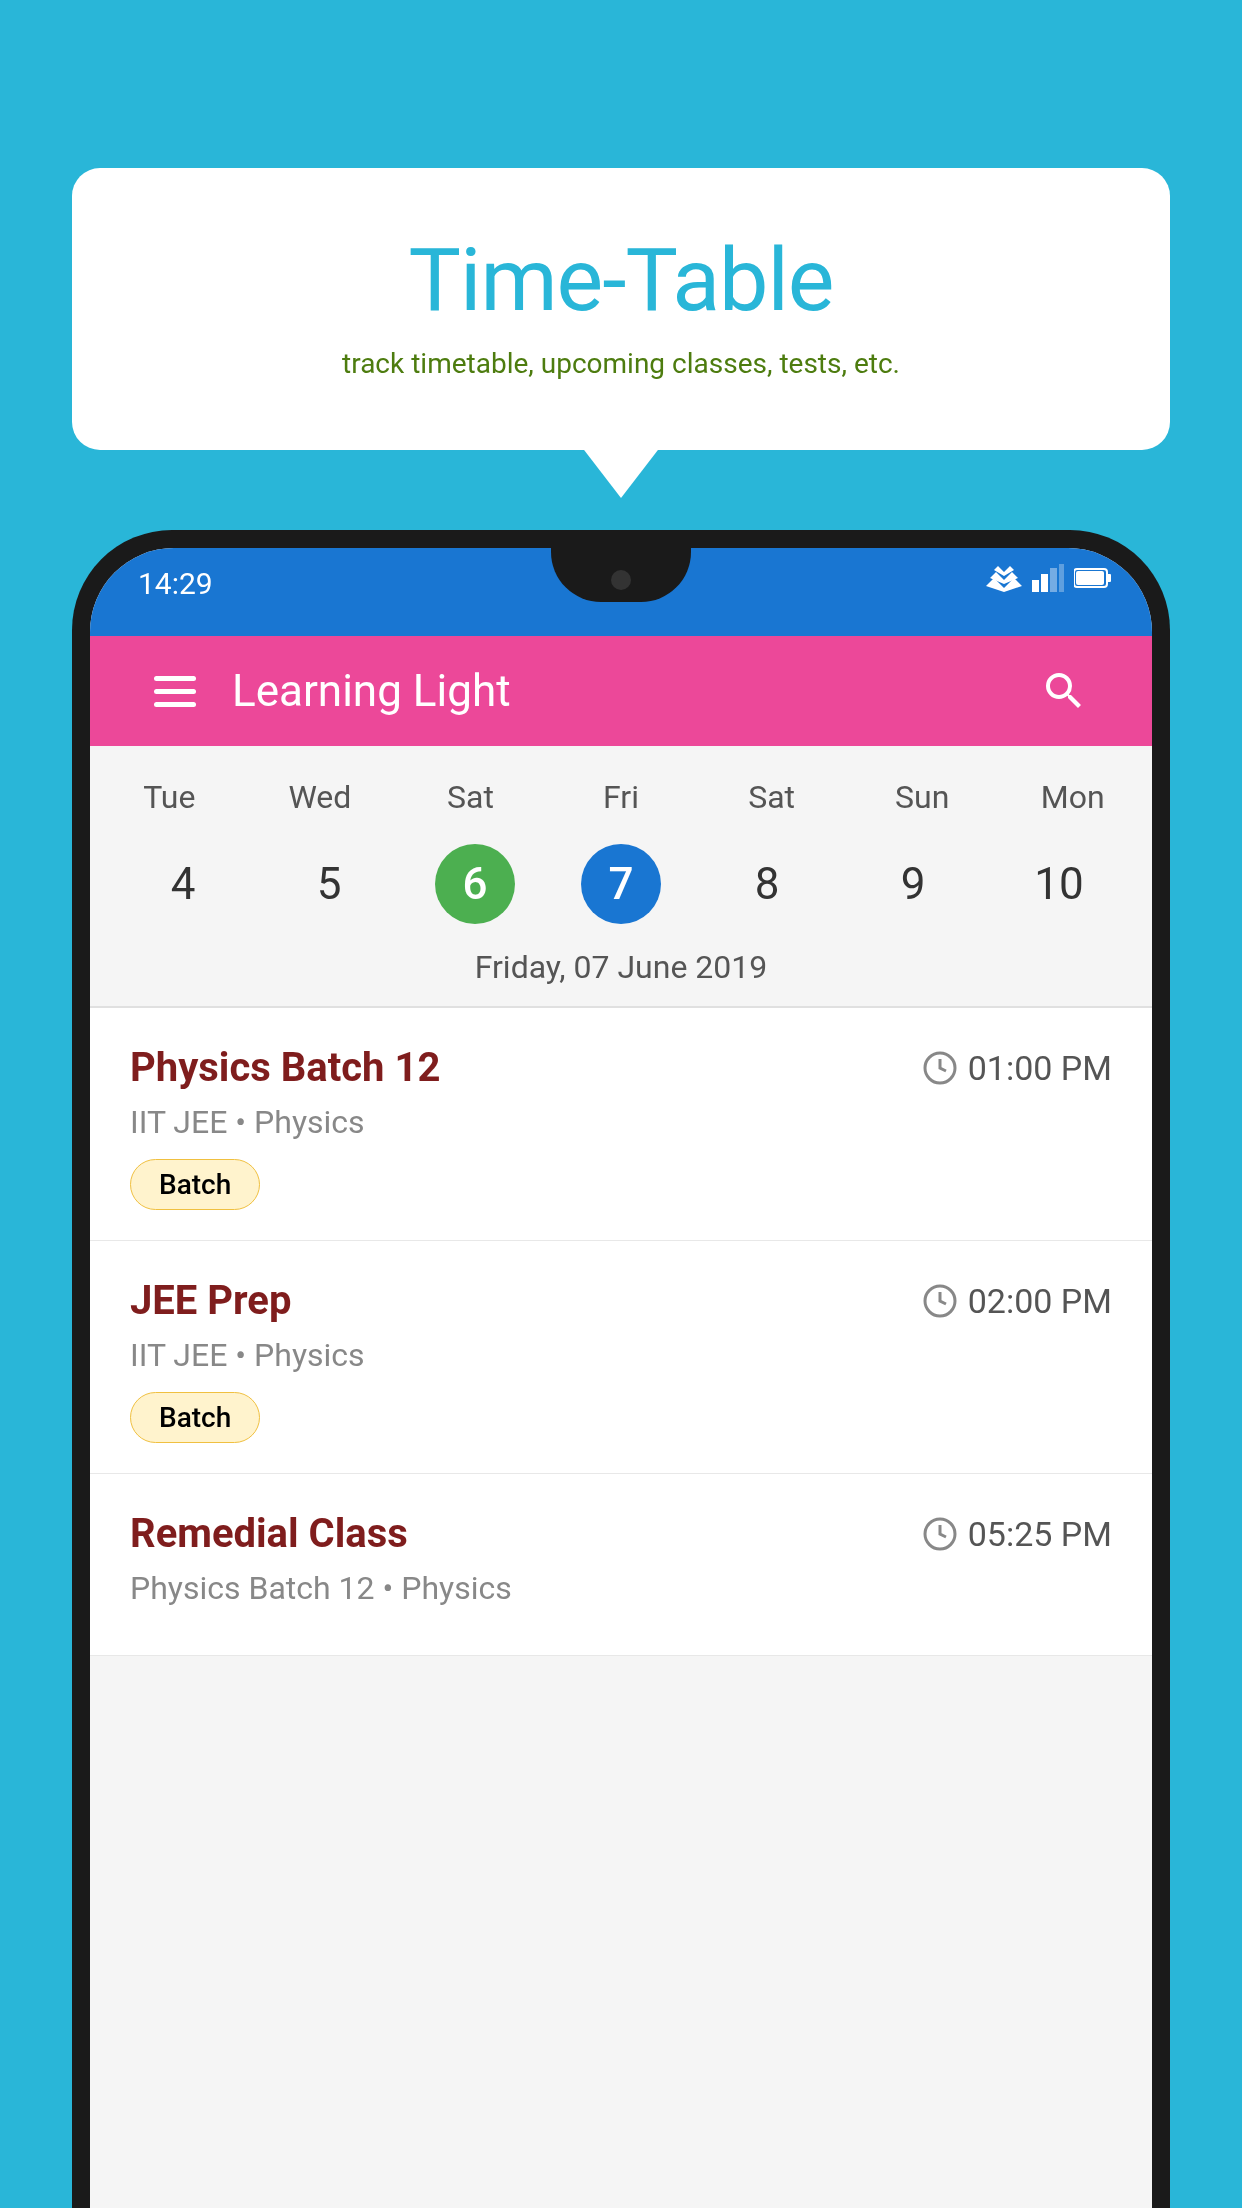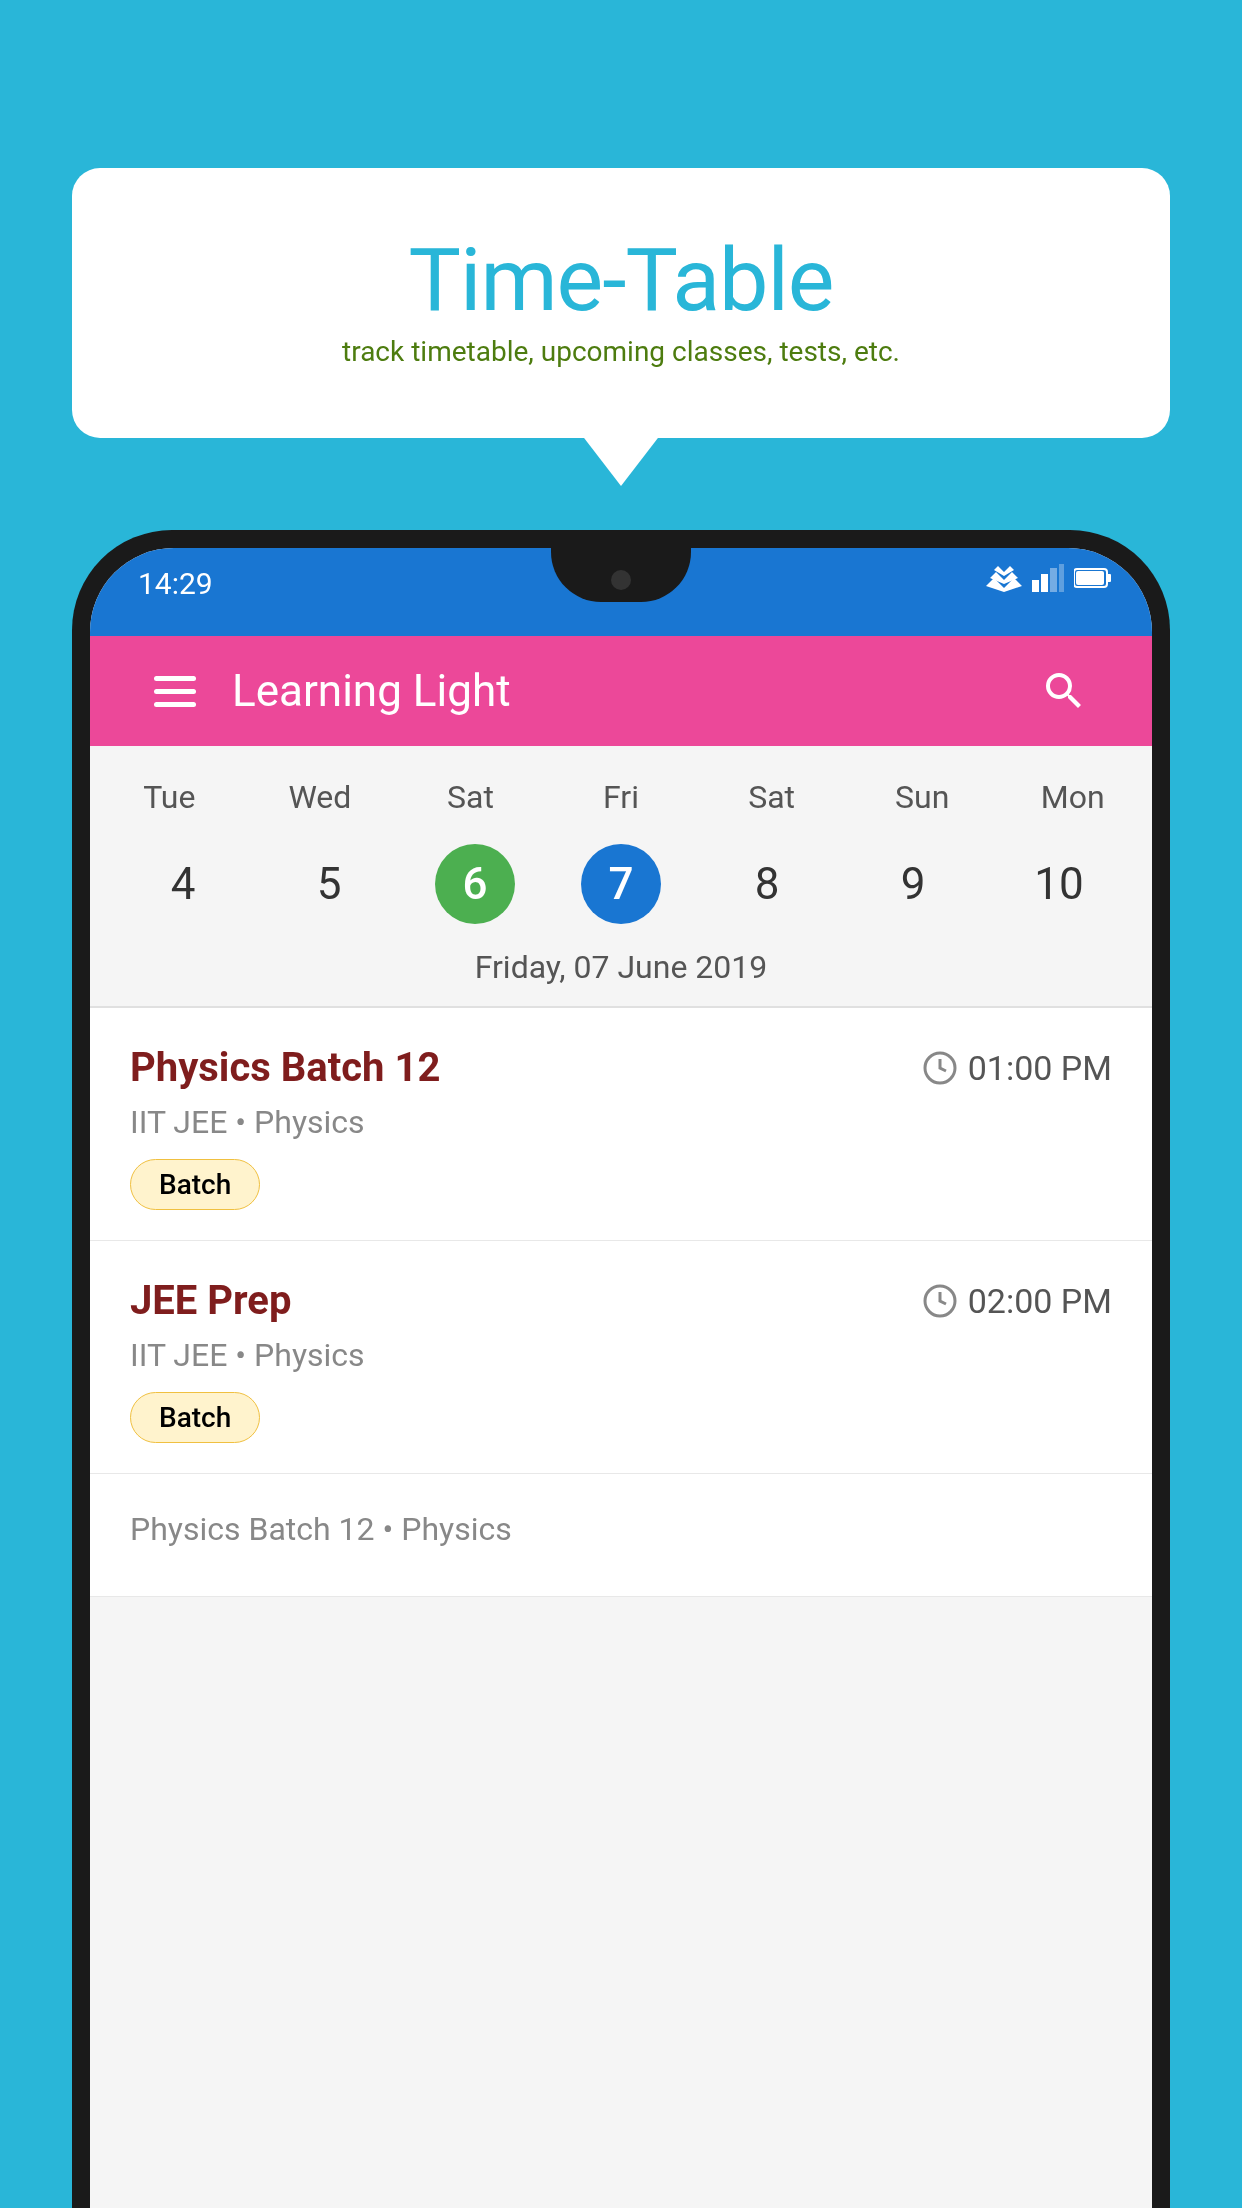--- a/index.html
+++ b/index.html
@@ -36,21 +36,21 @@
       height: 0;
       border-left: 40px solid transparent;
       border-right: 40px solid transparent;
       border-top: 52px solid white;
     }
 
     .tooltip-title {
       font-size: 88px;
       font-weight: 400;
       color: #29b6d8;
-      margin-bottom: 4px;
+      margin-bottom: 16px;
       letter-spacing: -1px;
     }
 
     .tooltip-subtitle {
       font-size: 28px;
       color: #4d7c0f;
       font-weight: 400;
     }
 
     
@@ -389,19 +389,29 @@
           <circle cx="12" cy="12" r="10"></circle>
           <polyline points="12 6 12 12 16 14"></polyline>
         </svg>
         02:00 PM
       </span>
     </div>
     <div class="schedule-item-subtitle">IIT JEE • Physics</div>
     <div><span class="batch-badge">Batch</span></div>
   </div>
         <div class="schedule-item">
+    <div class="schedule-item-header">
+      <span class="schedule-item-title">Remedial Class</span>
+      <span class="schedule-item-time">
+        <svg class="clock-icon" viewBox="0 0 24 24" fill="none" stroke="#888" stroke-width="2">
+          <circle cx="12" cy="12" r="10"></circle>
+          <polyline points="12 6 12 12 16 14"></polyline>
+        </svg>
+        05:25 PM
+      </span>
+    </div>
     <div class="schedule-item-subtitle">Physics Batch 12 • Physics</div>
 
   </div>
       </div>
 
   </div>
 </div>
 
 </body></html>

